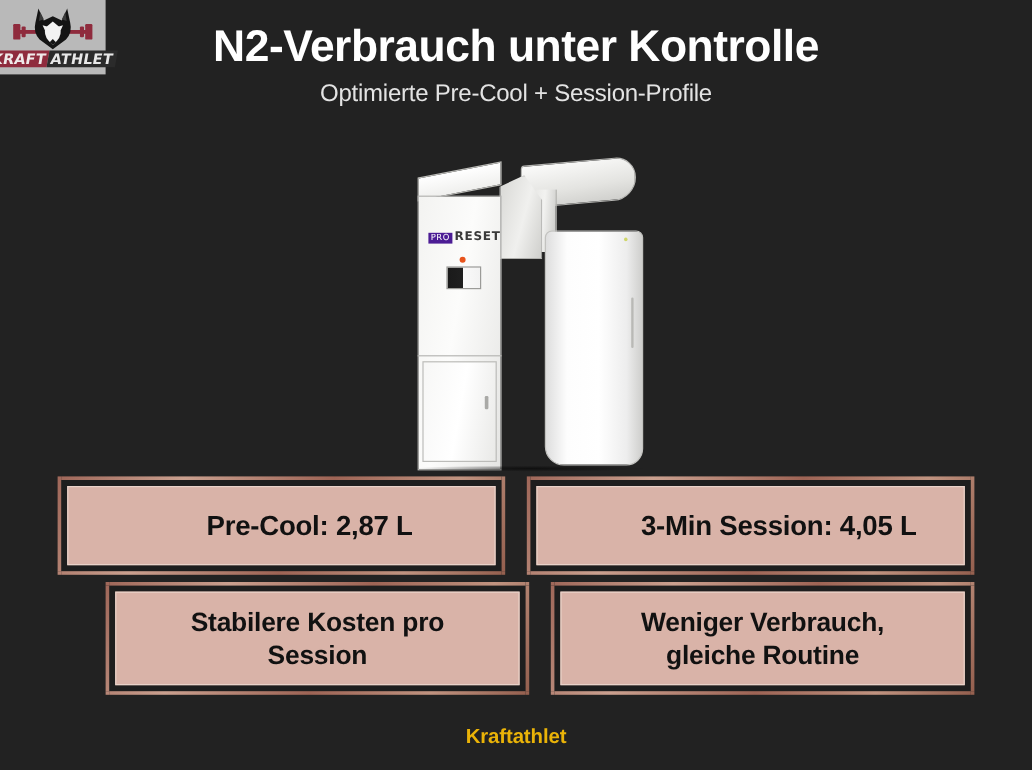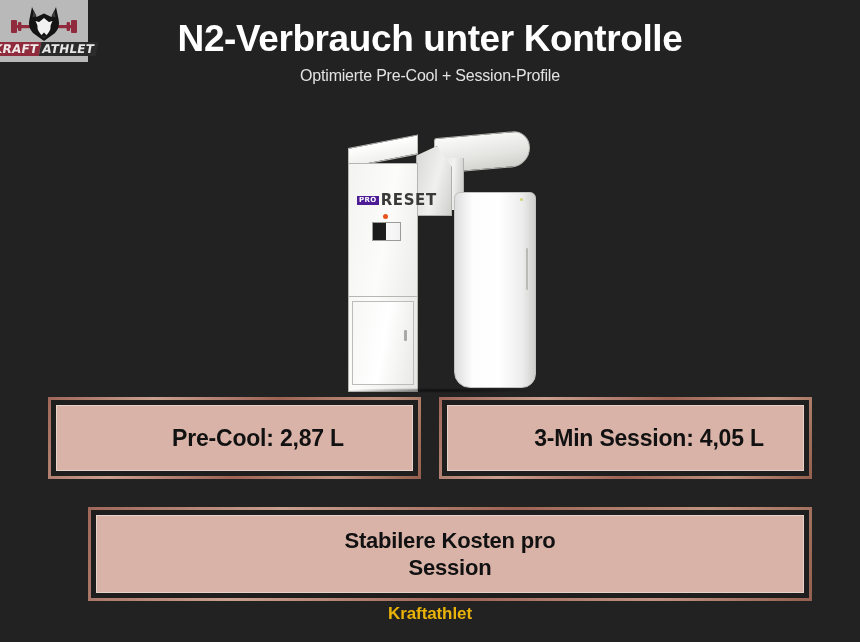--- a/index.html
+++ b/index.html
@@ -76,21 +76,21 @@
     color: #ffffff;
     font-size: 37px;
     font-weight: bold;
     letter-spacing: -0.4px;
     margin: 0;
     padding: 0 100px;
     line-height: 1.12;
   }
   .page-subtitle {
     color: #e3e3e3;
-    font-size: 16px;
+    font-size: 20px;
     font-weight: normal;
     margin: 8px 0 0 0;
     letter-spacing: -0.2px;
     line-height: 1.1;
     text-align: center;
   }
 
   
   .hero {
     position: absolute;
@@ -198,28 +198,28 @@
     left: 27px;
     top: 63px;
     display: flex;
     align-items: center;
     line-height: 1;
   }
   .bp-pro {
     background: #4c1d95;
     color: #ffffff;
     font-size: 7px;
-    font-weight: bold;
+    font-weight: normal;
     letter-spacing: 0.4px;
     padding: 1px 2px;
     font-family: "DejaVu Sans", sans-serif;
   }
   .bp-reset {
     color: #3a3a3a;
-    font-size: 15px;
+    font-size: 10px;
     font-weight: bold;
     letter-spacing: 0.6px;
     margin-left: 2px;
     font-family: "DejaVu Sans", sans-serif;
   }
   .tower-indicator {
     position: absolute;
     left: 53px;
     top: 84px;
     width: 5px;
@@ -278,21 +278,21 @@
     position: absolute;
     left: 48px;
     top: 397px;
     width: 764px;
   }
   .card-row {
     display: flex;
     gap: 18px;
   }
   .card-row + .card-row {
-    margin-top: 28px;
+    margin-top: 6px;
     padding-left: 40px;
   }
   .card {
     flex: 1 1 0;
     background: #1e1e1e;
     border: 3px solid;
     border-image: linear-gradient(120deg, #a0685a 0%, #caa08f 25%, #9e6455 55%, #c09380 80%, #95604f 100%) 1;
     padding: 5px;
     box-sizing: border-box;
     display: flex;
@@ -417,19 +417,25 @@
     </div>
   </div>
 
   <div class="card-row card-row-benefits">
     <div class="card">
       <div class="card-inner">
         <span class="card-text">Stabilere Kosten pro
 Session</span>
       </div>
     </div>
+    <div class="card">
+      <div class="card-inner">
+        <span class="card-text">Weniger Verbrauch,
+gleiche Routine</span>
+      </div>
+    </div>
   </div>
 
 </div>
 
 <div class="footer">
   <span class="footer-text">Kraftathlet</span>
 </div>
 
 </body></html>

